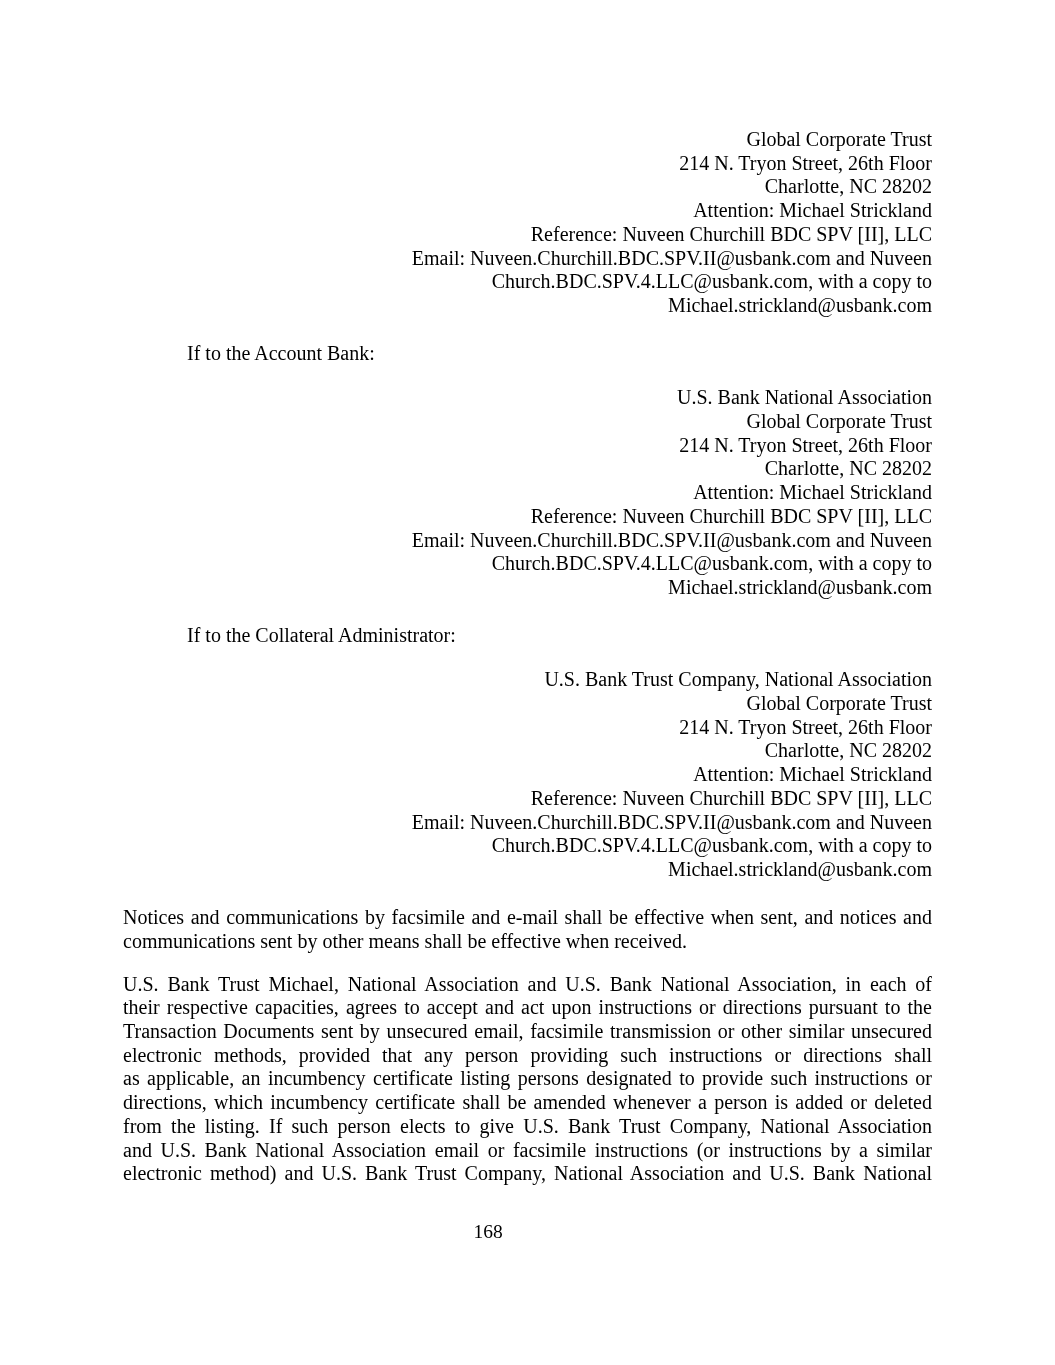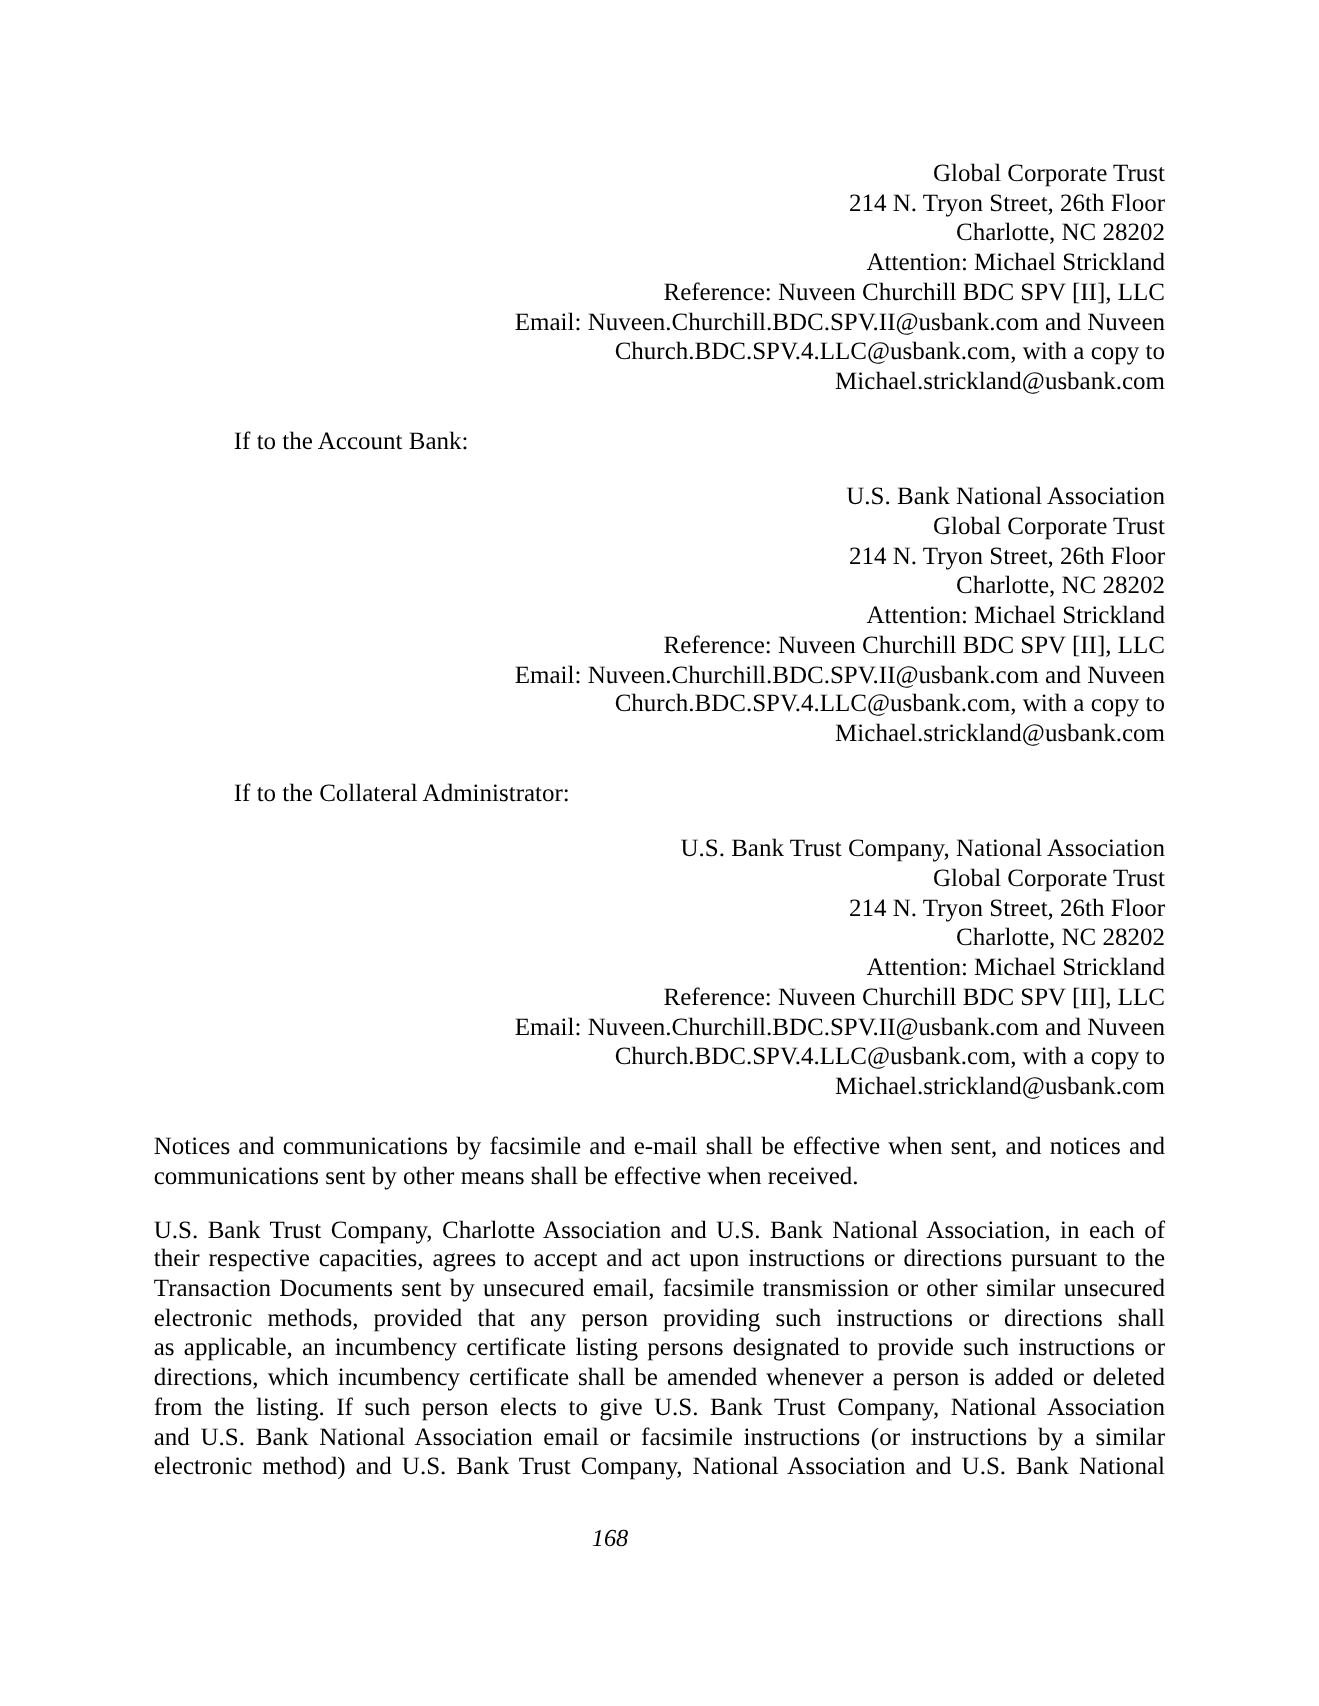--- a/index.html
+++ b/index.html
@@ -28,21 +28,20 @@
   .para .line { text-align: justify; text-align-last: justify; }
   .para .line.last-left { text-align: left; text-align-last: left; }
   .page-number {
     position: absolute;
     left: 0;
     top: 1220px;
     width: 976px;
     text-align: center;
     font-size: 19.5px;
     line-height: 23.7px;
-    font-style: italic;
   }
 </style>
 </head>
 <body>
 
 <div class="page">
   <div class="content">
 
     <div class="address-block">
         <div class="line">Global Corporate Trust</div>
@@ -82,21 +81,21 @@
         <div class="line">Church.BDC.SPV.4.LLC@usbank.com, with a copy to</div>
         <div class="line">Michael.strickland@usbank.com</div>
       </div>
 
     <div class="para">
         <div class="line">Notices and communications by facsimile and e-mail shall be effective when sent, and notices and</div>
         <div class="line last-left">communications sent by other means shall be effective when received.</div>
       </div>
 
     <div class="para">
-        <div class="line">U.S. Bank Trust Company, Charlotte Association and U.S. Bank National Association, in each of</div>
+        <div class="line">U.S. Bank Trust Michael, National Association and U.S. Bank National Association, in each of</div>
         <div class="line">their respective capacities, agrees to accept and act upon instructions or directions pursuant to the</div>
         <div class="line">Transaction Documents sent by unsecured email, facsimile transmission or other similar unsecured</div>
         <div class="line">electronic methods, provided that any person providing such instructions or directions shall</div>
         <div class="line">as applicable, an incumbency certificate listing persons designated to provide such instructions or</div>
         <div class="line">directions, which incumbency certificate shall be amended whenever a person is added or deleted</div>
         <div class="line">from the listing.  If such person elects to give U.S. Bank Trust Company, National Association</div>
         <div class="line">and U.S. Bank National Association email or facsimile instructions (or instructions by a similar</div>
         <div class="line">electronic method) and U.S. Bank Trust Company, National Association and U.S. Bank National</div>
       </div>
 

